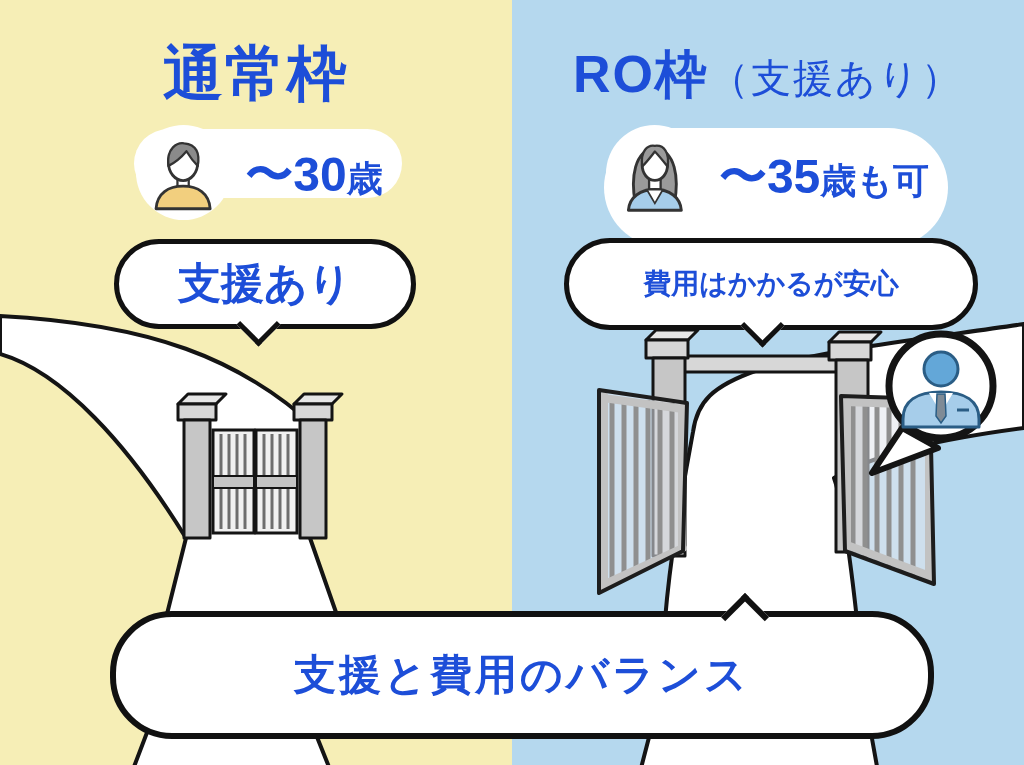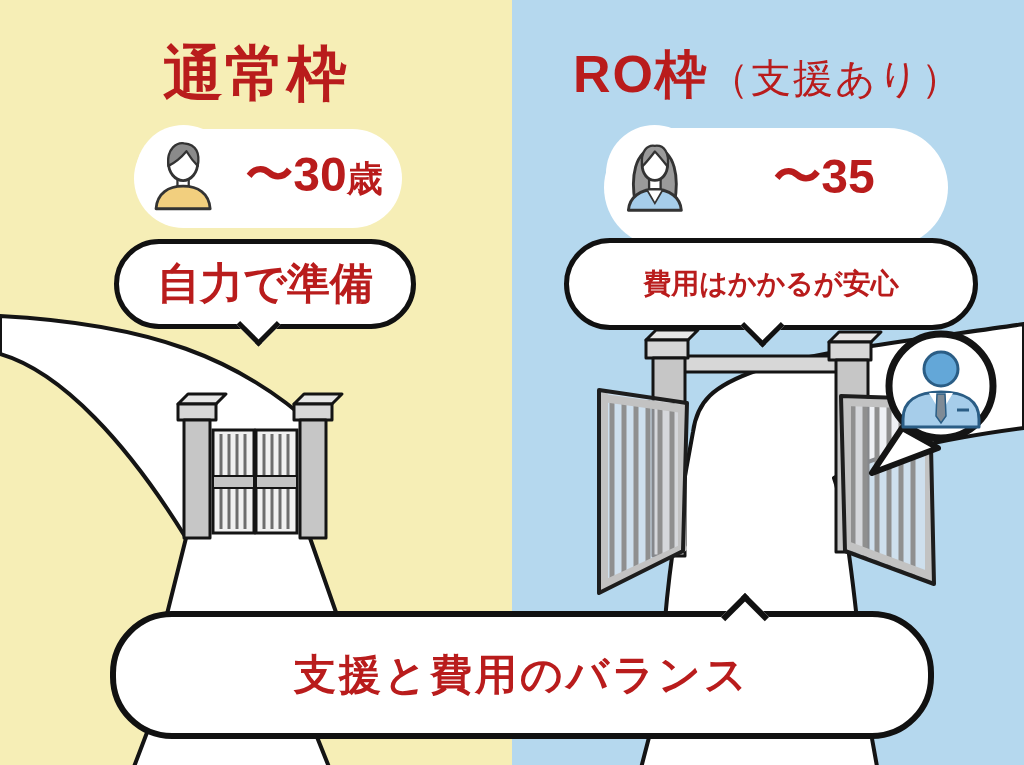--- a/index.html
+++ b/index.html
@@ -1,18 +1,18 @@
 <!DOCTYPE html>
 <html style="--left-bg: #f6eeb6; --right-bg: #b5d8ee; --outline: #141414; --road: #ffffff; --accent-blue: #63a7d8; --jacket-blue: #a6cdea; --shirt-yellow: #f2cf7e;"><head>
 <meta charset="utf-8">
 <style>
   html,body{margin:0;padding:0;background:#e8e8e8;}
   .canvas{
     position:relative;width:1024px;height:765px;overflow:hidden;
-    font-family:"Liberation Sans","DejaVu Sans",sans-serif;color:#b91c1c;
+    font-family:"Liberation Sans","DejaVu Sans",sans-serif;color:#1d4ed8;
   }
   .bg-left{position:absolute;left:0;top:0;width:512px;height:765px;background:var(--left-bg,#f6eeb6);}
   .bg-right{position:absolute;left:512px;top:0;width:512px;height:765px;background:var(--right-bg,#b5d8ee);}
   svg.scene{position:absolute;left:0;top:0;width:1024px;height:765px;}
 
   
   .road{fill:var(--road,#ffffff);stroke:var(--outline,#141414);stroke-width:4;stroke-linejoin:round;}
   .pillar{fill:#c6c6c6;stroke:var(--outline,#141414);stroke-width:3;stroke-linejoin:round;}
   .pillar-cap{fill:#d7d7d7;stroke:var(--outline,#141414);stroke-width:3;stroke-linejoin:round;}
   .pillar-top{fill:#e6e6e6;stroke:var(--outline,#141414);stroke-width:3;stroke-linejoin:round;}
@@ -28,21 +28,21 @@
   
   .title{position:absolute;text-align:center;font-weight:700;letter-spacing:2px;}
   .title-left{left:0;top:34px;width:512px;font-size:60px;}
   .title-right{left:512px;top:40px;width:512px;display:flex;justify-content:center;align-items:baseline;}
   .title-right .main{font-size:52px;font-weight:700;}
   .title-right .paren{font-size:40px;font-weight:400;}
 
   .age-badge{position:absolute;background:#fff;border-radius:60px;}
   .age-badge .icon-bubble{position:absolute;background:#fff;border-radius:50%;}
   .age-badge .label{position:absolute;display:flex;align-items:baseline;justify-content:center;font-weight:700;}
-  .badge-left{left:134px;top:129px;width:268px;height:99px;}
+  .badge-left{left:134px;top:129px;width:268px;height:69px;}
   .badge-left .icon-bubble{left:2px;top:-4px;width:95px;height:95px;}
   .badge-left .label{left:100px;right:8px;top:14px;}
   .badge-right{left:604px;top:128px;width:344px;height:119px;}
   .badge-right .icon-bubble{left:2px;top:-3px;width:97px;height:97px;}
   .badge-right .label{left:102px;right:6px;top:17px;}
   .age-num{font-size:48px;}
   .age-suffix{font-size:36px;}
   .icon-bubble svg{position:absolute;left:12%;top:10%;width:76%;height:84%;}
 
   .bubble{position:absolute;background:#fff;border:5px solid #111;display:flex;align-items:center;justify-content:center;font-weight:700;}
@@ -185,25 +185,26 @@
         <path d="M 15,56 C 11,34 14,10 32,8 C 50,10 53,34 49,56 C 42,60 22,60 15,56 Z" fill="#9a9a9a" stroke="#333333" stroke-width="2.5" stroke-linejoin="round"></path>
         <rect x="27" y="32" width="10" height="12" fill="#ffffff" stroke="#333333" stroke-width="2"></rect>
         <path d="M 9,62 C 10,50 20,44 32,44 C 44,44 54,50 55,62 Z" fill="var(--jacket-blue,#a6cdea)" stroke="#333333" stroke-width="2.5" stroke-linejoin="round"></path>
         <path d="M 25,44 L 39,44 L 32,56 Z" fill="#ffffff" stroke="#333333" stroke-width="1.5"></path>
         <ellipse cx="32" cy="23" rx="11" ry="13" fill="#ffffff" stroke="#333333" stroke-width="2.5"></ellipse>
         <path d="M 21,24 C 19,10 26,5 32,6 C 40,5 45,12 43,24 C 39,19 35,14 32,11 C 28,16 25,20 21,24 Z" fill="#9a9a9a" stroke="#333333" stroke-width="2" stroke-linejoin="round"></path>
       </svg>
     </div>
     <div class="label">
       <span class="age-num">〜35</span>
+        <span class="age-suffix">歳も可</span>
     </div>
   </div>
 
   <div class="bubble bubble-left">
-    <span>自力で準備</span>
+    <span>支援あり</span>
     <div class="tail-down"></div>
   </div>
   <div class="bubble bubble-right">
     <span>費用はかかるが安心</span>
     <div class="tail-down"></div>
   </div>
 
   <div class="banner">
     <div class="tail-up"></div>
     <span>支援と費用のバランス</span>

